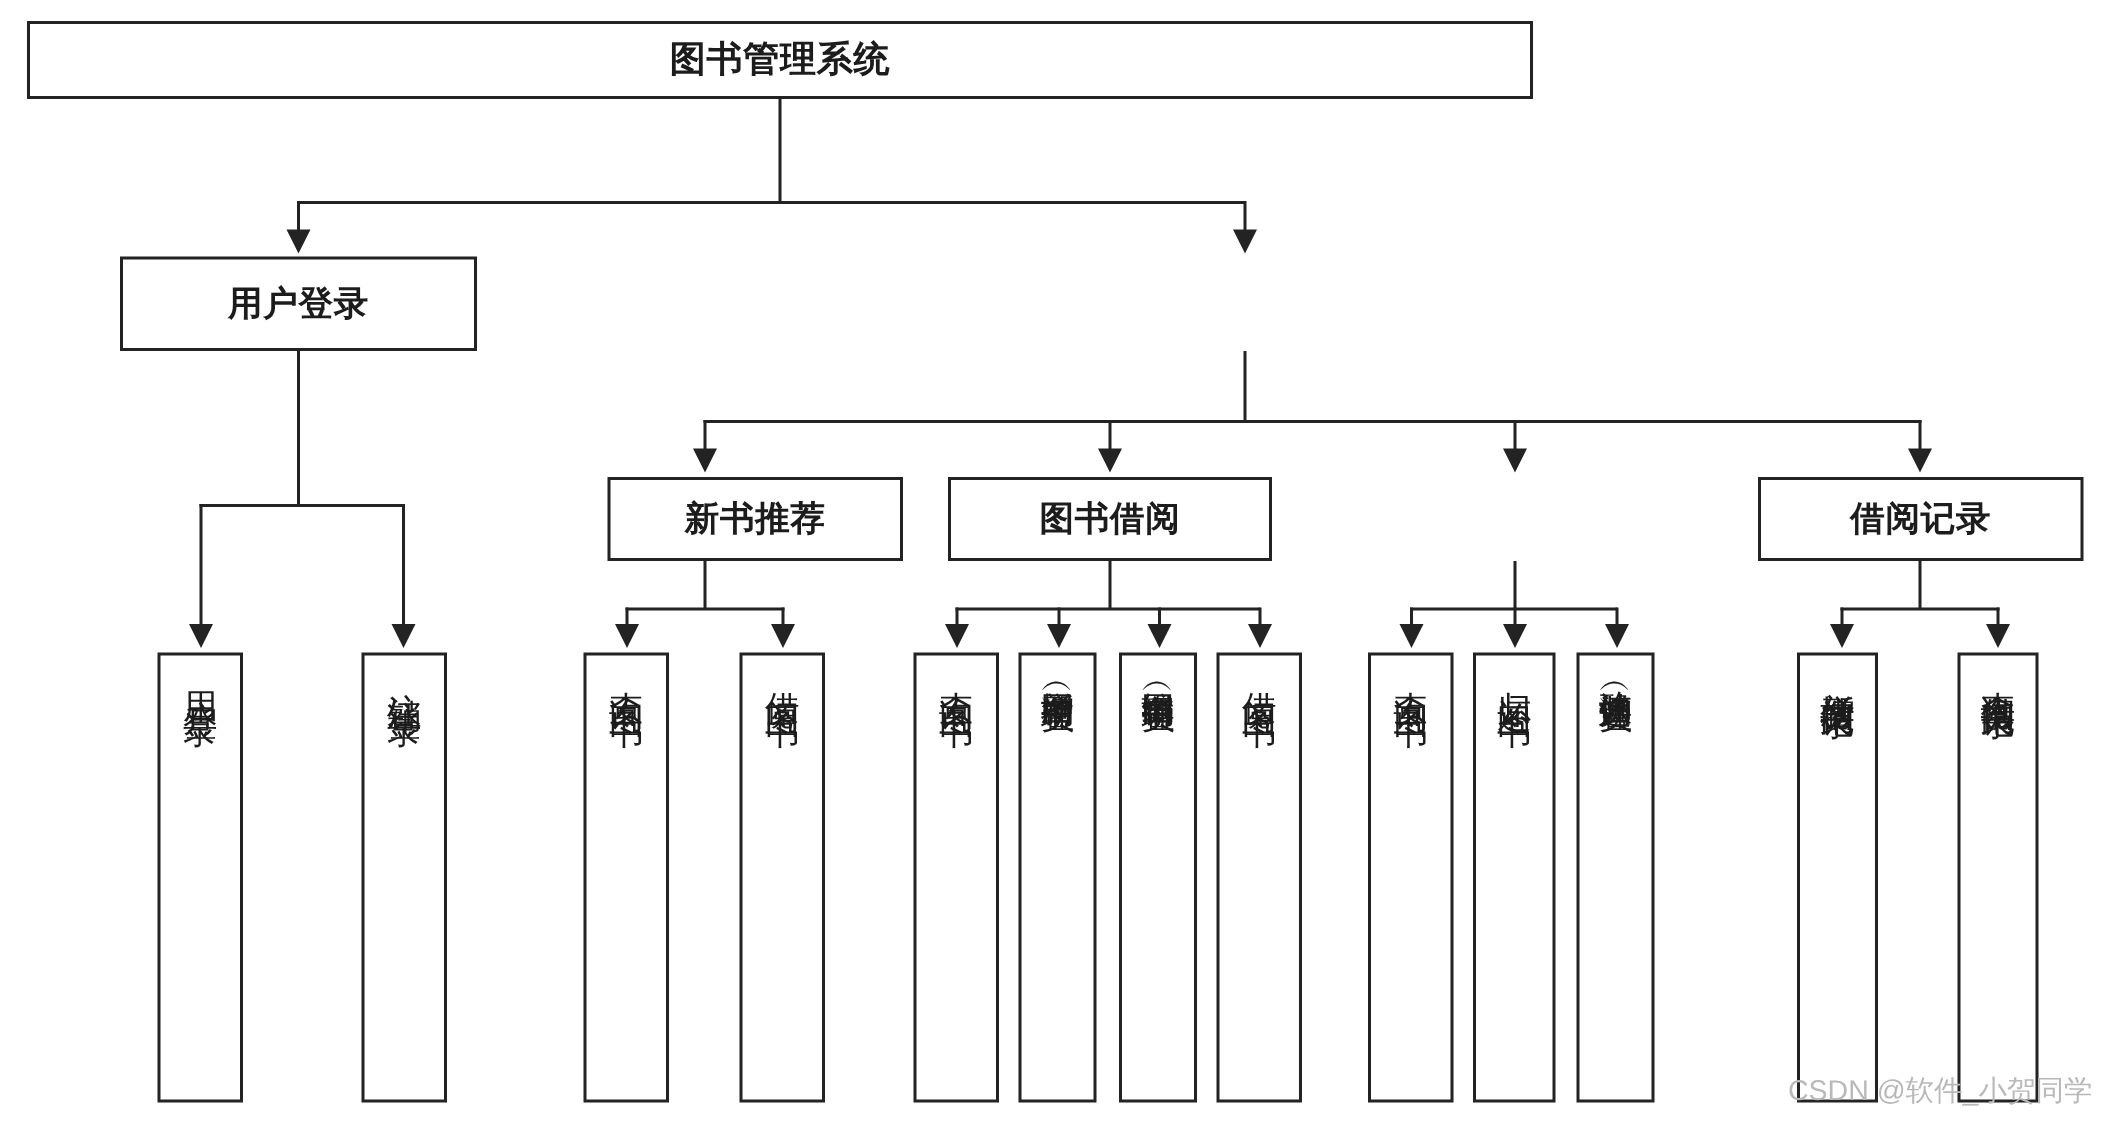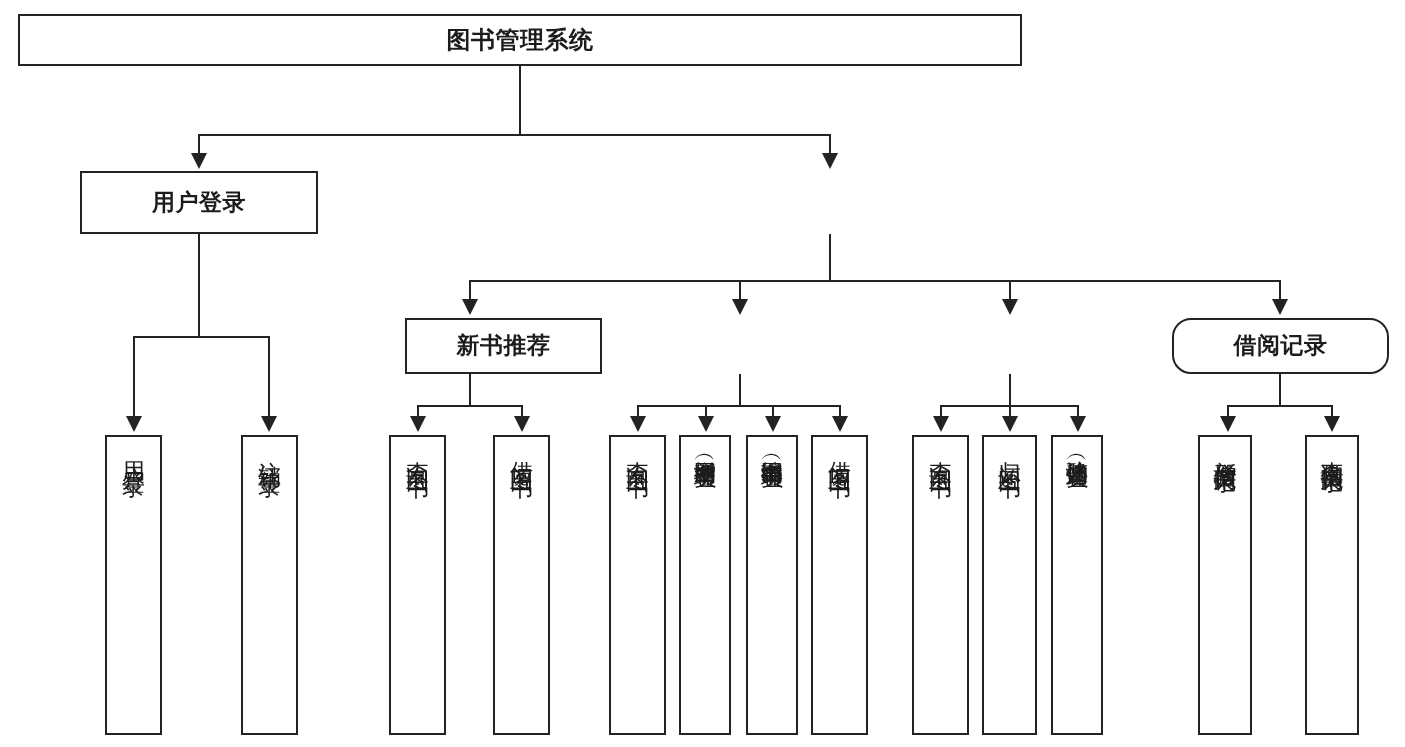--- a/index.html
+++ b/index.html
@@ -127,21 +127,24 @@
   <div class="seg vline" style="left:739px; top:280px; width:2px; height:22px;"></div>
   <div class="arrow" style="left:732px; top:299px;"></div>
   <div class="seg vline" style="left:1009px; top:280px; width:2px; height:22px;"></div>
   <div class="arrow" style="left:1002px; top:299px;"></div>
   <div class="seg vline" style="left:1279px; top:280px; width:2px; height:22px;"></div>
   <div class="arrow" style="left:1272px; top:299px;"></div>
 
   <div class="node h" style="left:361px; top:318px; width:197px; height:56px;margin-left:44px;">
     <span class="label">新书推荐</span>
   </div>
-  <div class="node h" style="left:1172px; top:318px; width:217px; height:56px;border-radius:19px;">
+  <div class="node h" style="left:632px; top:318px; width:216px; height:56px;">
+    <span class="label">图书借阅</span>
+  </div>
+  <div class="node h" style="left:1172px; top:318px; width:217px; height:56px;">
     <span class="label">借阅记录</span>
   </div>
 
   <div class="seg vline" style="left:469px; top:374px; width:2px; height:32px;"></div>
   <div class="seg hline" style="left:417px; top:405px; width:106px; height:2px;"></div>
   <div class="seg vline" style="left:417px; top:405px; width:2px; height:14px;"></div>
   <div class="arrow" style="left:410px; top:416px;"></div>
   <div class="seg vline" style="left:521px; top:405px; width:2px; height:14px;"></div>
   <div class="arrow" style="left:514px; top:416px;"></div>
 
@@ -209,14 +212,15 @@
     <span class="label">确认归还（管理员）</span>
   </div>
 
   <div class="node v mid" style="left:1198px; top:435px; width:54px; height:300px;">
     <span class="label">新增借阅记录</span>
   </div>
   <div class="node v mid" style="left:1305px; top:435px; width:54px; height:300px;">
     <span class="label">查询借阅记录</span>
   </div>
 
+  <div id="watermark">CSDN @软件_小贺同学</div>
 
 </div>
 
 </body></html>

